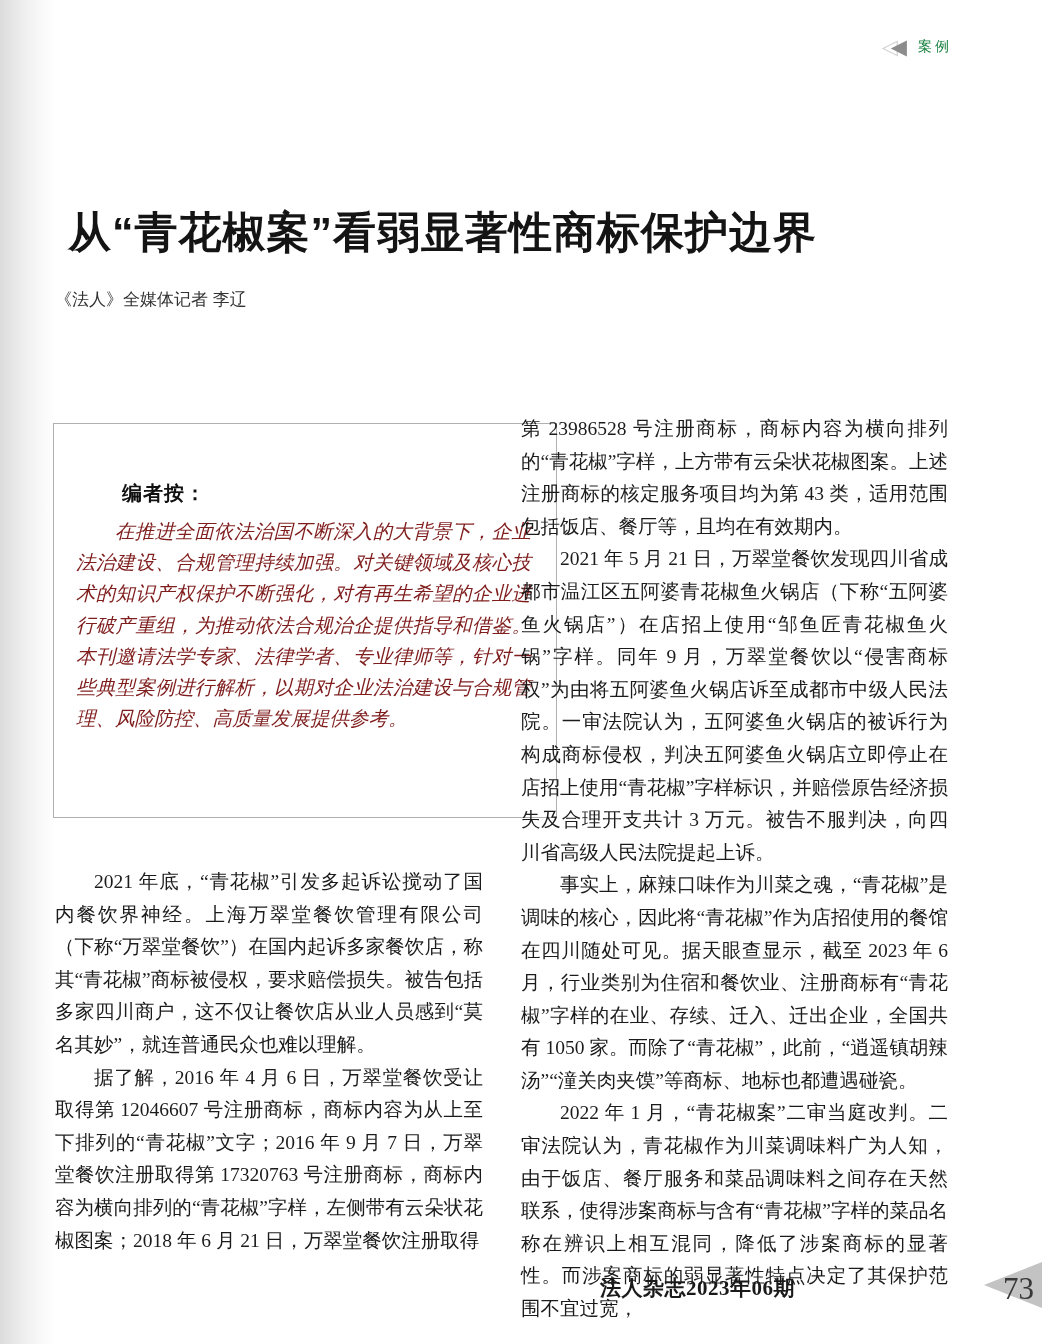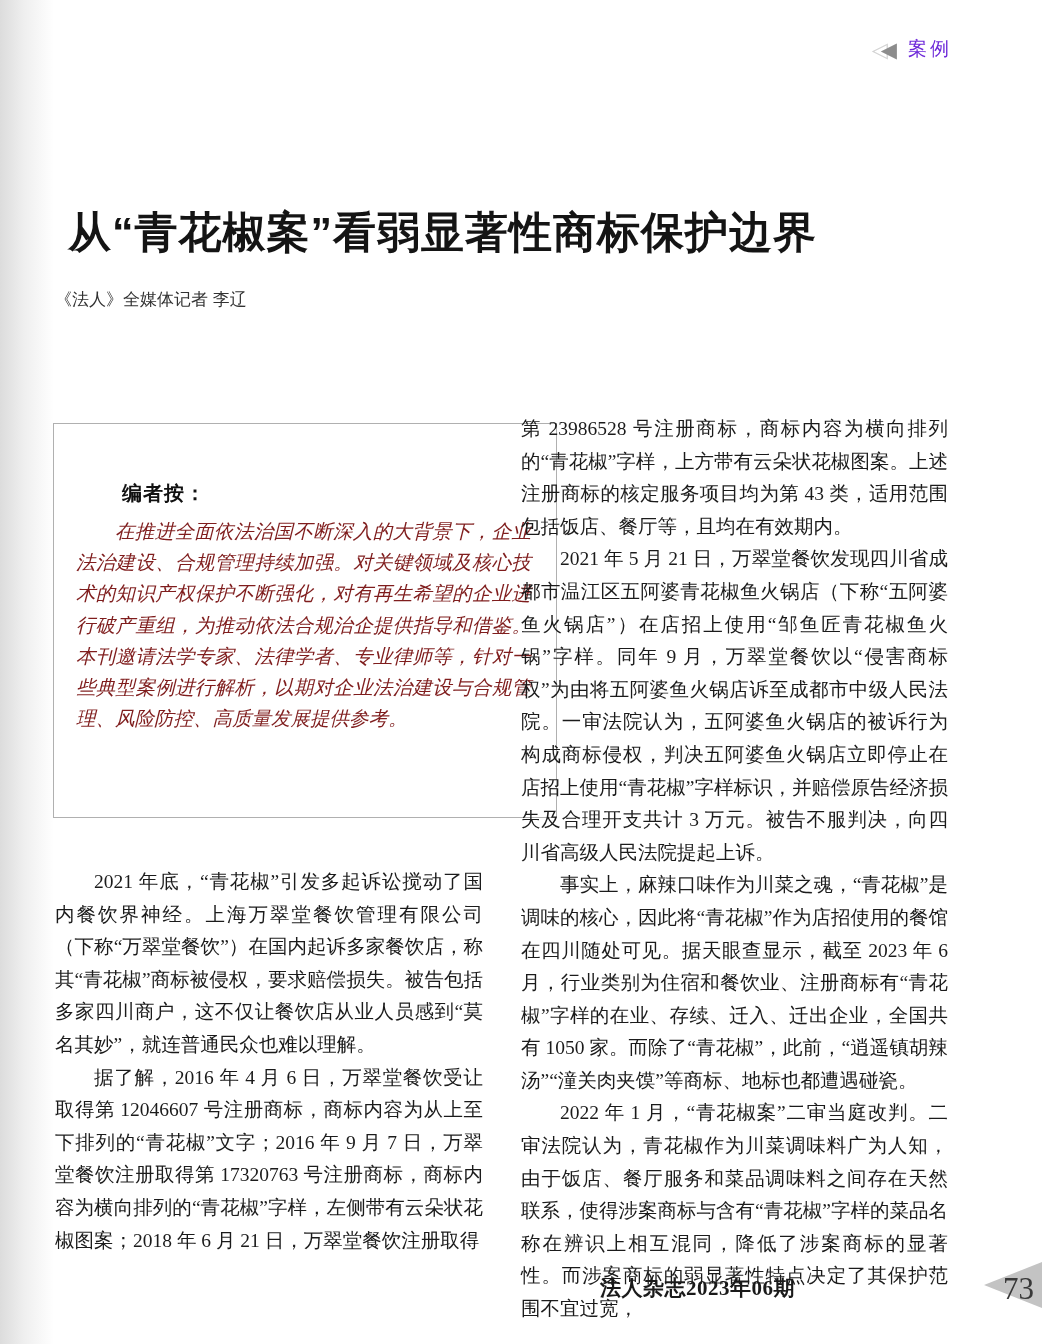--- a/index.html
+++ b/index.html
@@ -16,21 +16,21 @@
   }
   
   .page-header{
     position:absolute;top:36px;right:90px;
     display:flex;align-items:center;
     font-family:"Liberation Sans","DejaVu Sans",sans-serif;
   }
   .tri{font-size:21px;line-height:1;display:inline-block;}
   .tri-light{color:#d2d2d2;margin-right:-7px;}
   .tri-dark{color:#8c8c8c;}
-  .category-label{color:#6d28d9;font-size:19px;margin-left:11px;letter-spacing:3px;}
+  .category-label{color:#15803d;font-size:14px;margin-left:11px;letter-spacing:3px;}
   
   .article-title{
     position:absolute;left:52px;top:188px;margin:16px;white-space:nowrap;
     font-family:"Liberation Sans","DejaVu Sans",sans-serif;
     font-weight:bold;font-size:43px;color:#141414;letter-spacing:1px;
   }
   .byline{
     position:absolute;left:55px;top:288px;
     font-family:"Liberation Sans","DejaVu Sans",sans-serif;
     font-size:17px;color:#323232;

